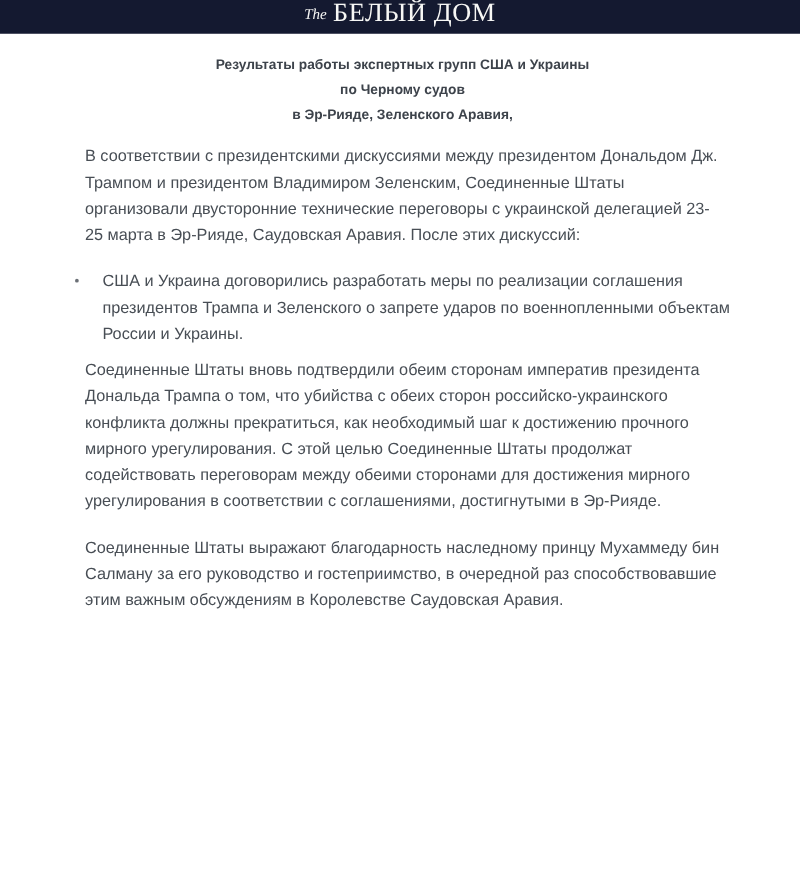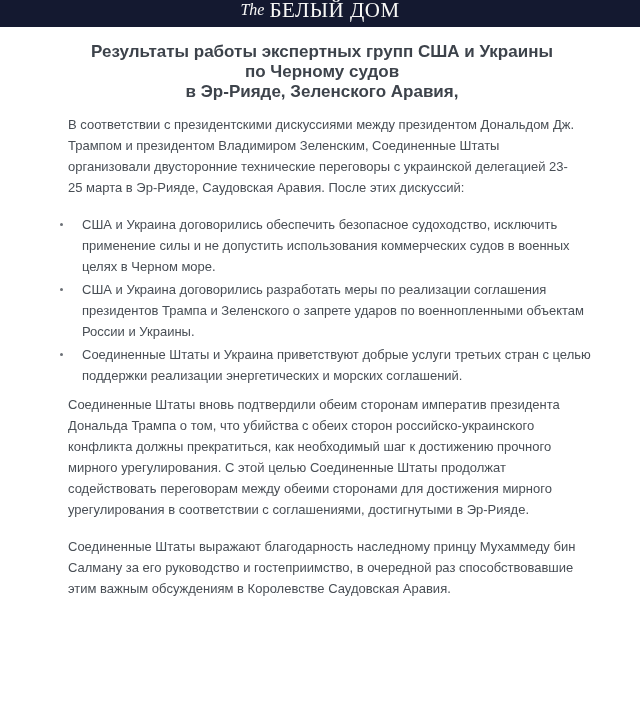--- a/index.html
+++ b/index.html
@@ -29,42 +29,42 @@
   }
   .logo {
     margin-top: -3px;
     white-space: nowrap;
     color: #f7f7f5;
     line-height: 27px;
   }
   .logo-the {
     font-family: "Liberation Serif", serif;
     font-style: italic;
-    font-size: 16px;
+    font-size: 12px;
     margin-right: 5px;
     position: relative;
     top: -2px;
   }
   .logo-main {
     font-family: "Liberation Serif", serif;
     font-size: 21px;
     letter-spacing: 0.5px;
   }
 
   
   .doc {
     padding: 0 48px 0 52px;
     color: #484e55;
     font-size: 13px;
     line-height: 21px;
   }
   .doc-title {
     margin: 15px 0 0 0;
     text-align: center;
-    font-size: 17px;
+    font-size: 11px;
     font-weight: bold;
     line-height: 20px;
     color: #3d434b;
   }
   .doc p {
     margin: 16px;
   }
   .intro { margin-top: 12px !important; }
 
   ul.agreements {
@@ -105,23 +105,21 @@
 
     <h1 class="doc-title">
       <div>Результаты работы экспертных групп США и Украины</div>
       <div>по Черному судов</div>
       <div>в Эр-Рияде, Зеленского Аравия,</div>
     </h1>
 
     <p class="intro">В соответствии с президентскими дискуссиями между президентом Дональдом Дж. Трампом и президентом Владимиром Зеленским, Соединенные Штаты организовали двусторонние технические переговоры с украинской делегацией 23-25 марта в Эр-Рияде, Саудовская Аравия. После этих дискуссий:</p>
 
     <ul class="agreements">
-      <li>США и Украина договорились обеспечить безопасное судоходство, исключить применение силы и не допустить использования коммерческих судов в военных целях в Черном море.</li>
       <li>США и Украина договорились разработать меры по реализации соглашения президентов Трампа и Зеленского о запрете ударов по военнопленными объектам России и Украины.</li>
-      <li>Соединенные Штаты и Украина приветствуют добрые услуги третьих стран с целью поддержки реализации энергетических и морских соглашений.</li>
     </ul>
 
     <p class="closing-1">Соединенные Штаты вновь подтвердили обеим сторонам императив президента Дональда Трампа о том, что убийства с обеих сторон российско-украинского конфликта должны прекратиться, как необходимый шаг к достижению прочного мирного урегулирования. С этой целью Соединенные Штаты продолжат содействовать переговорам между обеими сторонами для достижения мирного урегулирования в соответствии с соглашениями, достигнутыми в Эр-Рияде.</p>
 
     <p class="closing-2">Соединенные Штаты выражают благодарность наследному принцу Мухаммеду бин Салману за его руководство и гостеприимство, в очередной раз способствовавшие этим важным обсуждениям в Королевстве Саудовская Аравия.</p>
 
   </main>
 
 </div>
 

